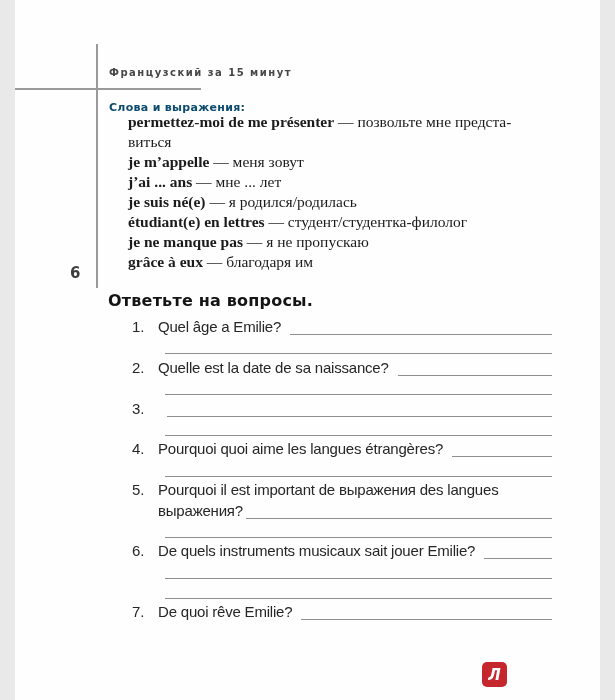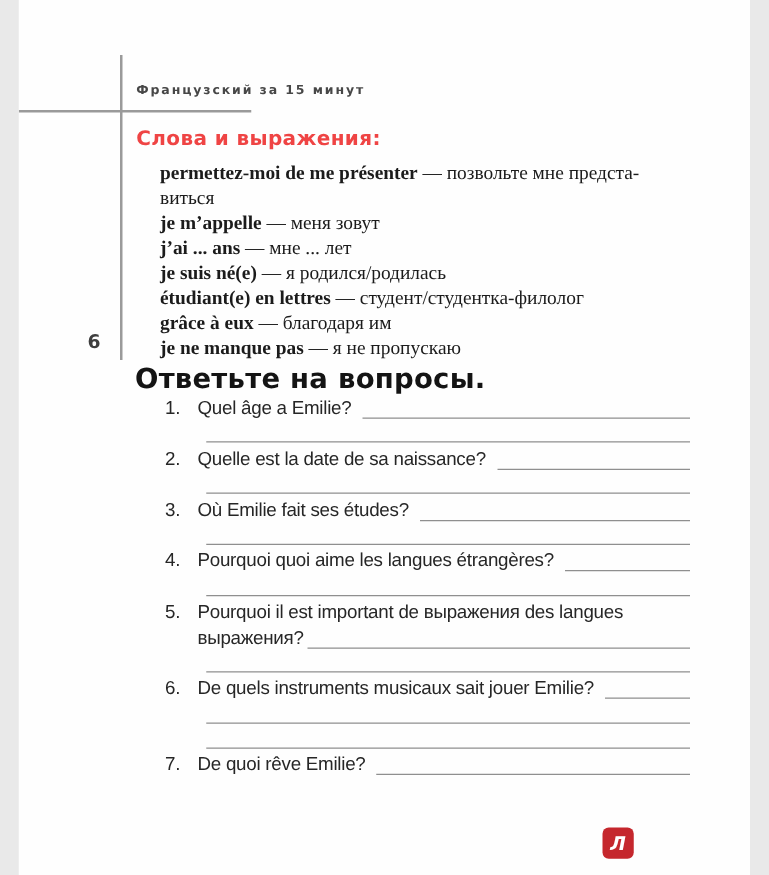--- a/index.html
+++ b/index.html
@@ -20,36 +20,36 @@
   }
   .pagenum {
     position:absolute; left:55px; top:264px;
     font-family:"DejaVu Sans", sans-serif;
     font-size:15px; font-weight:bold; color:#3e3e3e;
   }
 
   .vocab-heading {
     position:absolute; left:94px; top:101px;
     font-family:"DejaVu Sans", sans-serif;
-    font-size:16px; font-weight:bold; color:#ef4444; letter-spacing:0.3px;
+    font-size:11px; font-weight:bold; color:#0c4a6e; letter-spacing:0.3px;
     white-space:nowrap;
   }
   .vocab {
-    position:absolute; left:113px; top:129px; width:426px;
+    position:absolute; left:113px; top:112px; width:426px;
     font-family:"Liberation Serif", serif;
     font-size:15.5px; color:#1b1b1b; list-style:none; margin:0; padding:0;
   }
   .vocab li { line-height:20px; white-space:nowrap; }
   .vocab .fr { font-weight:bold; }
   .vocab .cont { display:block; line-height:20px; }
 
   .questions-heading {
     position:absolute; left:93px; top:291px;
     font-family:"DejaVu Sans", sans-serif;
-    font-size:22px; font-weight:bold; color:#141414; letter-spacing:0.2px;
+    font-size:16px; font-weight:bold; color:#141414; letter-spacing:0.2px;
     white-space:nowrap;
   }
   .qwrap {
     position:absolute; left:117px; top:317px; width:420px;
     font-size:15px; letter-spacing:-0.2px; color:#262626;
   }
   .q-row { display:flex; height:20.4px; line-height:20.4px; }
   .q-num { width:26px; flex:none; }
   .q-ind { width:26px; flex:none; }
   .q-text { white-space:nowrap;text-align:right; }
@@ -100,28 +100,28 @@
       <span class="fr">je suis né(e)</span>
       <span class="dash">—</span>
       <span class="ru">я родился/родилась</span>
     </li>
     <li>
       <span class="fr">étudiant(e) en lettres</span>
       <span class="dash">—</span>
       <span class="ru">студент/студентка-филолог</span>
     </li>
     <li>
+      <span class="fr">je ne manque pas</span>
+      <span class="dash">—</span>
+      <span class="ru">я не пропускаю</span>
+    </li>
+    <li>
       <span class="fr">grâce à eux</span>
       <span class="dash">—</span>
       <span class="ru">благодаря им</span>
-    </li>
-    <li>
-      <span class="fr">je ne manque pas</span>
-      <span class="dash">—</span>
-      <span class="ru">я не пропускаю</span>
     </li>
   </ul>
 
   <div class="questions-heading">Ответьте на вопросы.</div>
 
   <div class="qwrap">
 
     <div class="q-row">
       <span class="q-num">1.</span>
       <span class="q-text">Quel âge a Emilie?</span>
@@ -135,21 +135,20 @@
       <span class="q-num">2.</span>
       <span class="q-text">Quelle est la date de sa naissance?</span>
       <span class="q-fill"></span>
     </div>
     <div class="q-blank">
         <div class="bl"></div>
       </div>
 
     <div class="q-row">
       <span class="q-num">3.</span>
-      <span class="q-text">Où Emilie fait ses études?</span>
       <span class="q-fill"></span>
     </div>
     <div class="q-blank">
         <div class="bl"></div>
       </div>
 
     <div class="q-row">
       <span class="q-num">4.</span>
       <span class="q-text">Pourquoi quoi aime les langues étrangères?</span>
       <span class="q-fill"></span>

